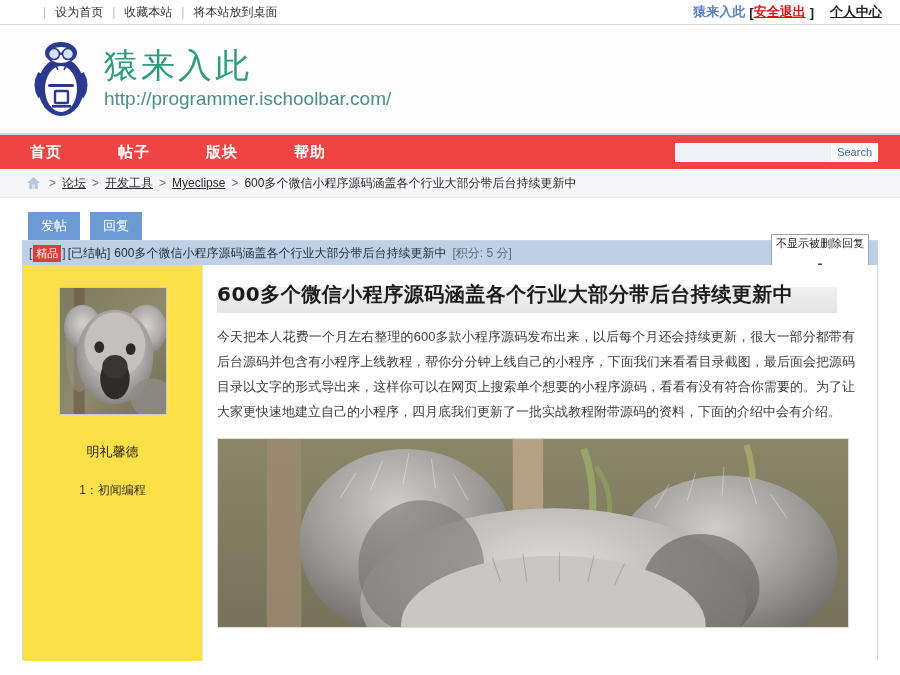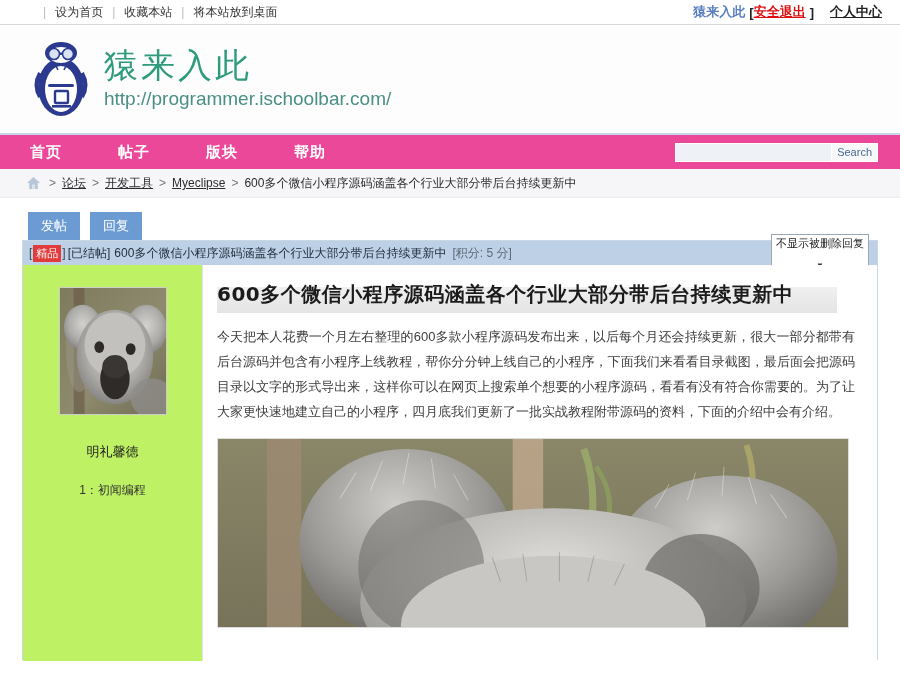--- a/index.html
+++ b/index.html
@@ -60,21 +60,21 @@
   .logo-url {
     font-size: 19px;
     color: #4a8f86;
     margin-top: 4px;
     font-family: "Liberation Sans", sans-serif;
   }
 
   
   .nav {
     height: 34px;
-    background: #ec4899;
+    background: #ef4444;
     display: flex;
     align-items: center;
     padding: 0 22px 0 30px;
   }
   .nav-item {
     color: #ffffff;
     font-size: 15px;
     font-weight: bold;
     margin-right: 56px;
     text-decoration: none;
@@ -189,21 +189,21 @@
     flex-direction: column;
   }
   .head-select .cv { font-size: 8px; color: #333; }
 
   .card-body { display: flex; height: 396px; }
 
   .poster {
     width: 180px;
     flex: 0 0 180px;
     border-right: 1px solid #dde5ee;
-    background: #bef264;
+    background: #fde047;
     padding-top: 22px;
     text-align: center;
   }
   .avatar {
     width: 108px; height: 128px;
     margin: 0 auto;
     border: 1px solid #ccc;
     overflow: hidden;
     background: #8a8578;
   }

